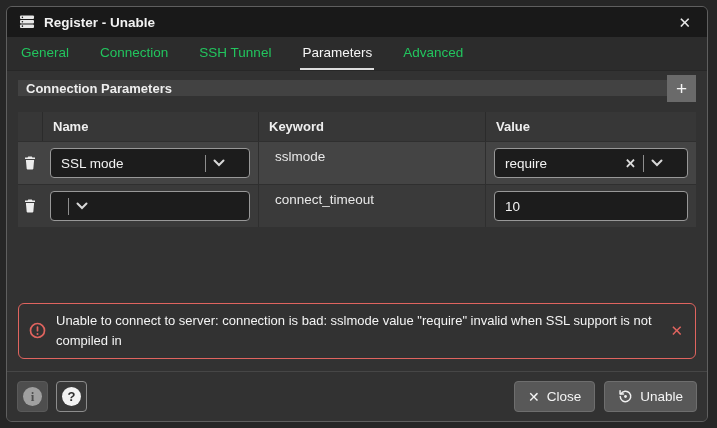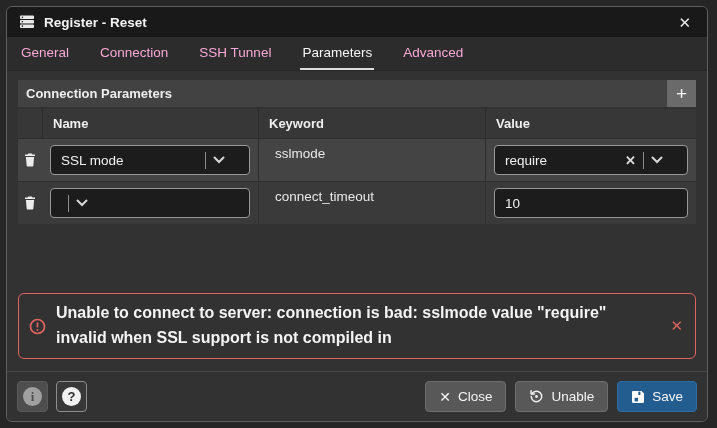--- a/index.html
+++ b/index.html
@@ -47,58 +47,58 @@
     display: flex;
     align-items: stretch;
     padding-left: 12px;
     border-bottom: 1px solid #272727;
     flex: 0 0 auto;
   }
   .tab {
     display: flex;
     align-items: center;
     font-size: 13.5px;
-    color: #f9a8d4;
+    color: #22c55e;
     margin-right: 27px;
     border-bottom: 2px solid transparent;
     padding: 0 2px;
     cursor: pointer;
     white-space: nowrap;
   }
   .tab.active { color: #f5f5f5; border-bottom-color: #dcdcdc; }
   
   .content {
     flex: 1 1 auto;
     display: flex;
     flex-direction: column;
     padding: 9px 11px 12px 11px;
     background: #323232;
     min-height: 0;
   }
   .panel-header {
-    height: 27px;
+    height: 16px;
     background: #424242;
     display: flex;
     align-items: center;
     flex: 0 0 auto;
   }
   .panel-title { font-weight: bold; font-size: 13px; padding-left: 8px; color: #eeeeee; }
   .add-btn {
     margin-left: auto;
     width: 29px; height: 27px;
     background: #6a6a6a;
     color: #f5f5f5;
     font-size: 19px;
     display: flex;
     align-items: center;
     justify-content: center;
     cursor: pointer;
     line-height: 1;
   }
-  .grid { margin-top: 2px; flex: 0 0 auto; }
+  .grid { margin-top: 16px; flex: 0 0 auto; }
   .grid-row {
     display: grid;
     grid-template-columns: 24px 216px 227px 1fr;
   }
   .grid-head { background: #373737; height: 29px; }
   .grid-head .cell {
     font-weight: bold;
     font-size: 13px;
     color: #efefef;
     display: flex;
@@ -171,25 +171,24 @@
     border: 1px solid #e0645f;
     border-radius: 6px;
     display: flex;
     align-items: center;
     gap: 10px;
     padding: 7px 12px 7px 10px;
     flex: 0 0 auto;
   }
   .alert .alert-icon { flex: 0 0 auto; display: inline-flex; }
   .alert .msg {
-    font-size: 16px;
+    font-size: 13px;
     line-height: 1.55;
     color: #f4f4f4;
     max-width: 598px;
-    font-weight: bold;
   }
   .alert .alert-close {
     margin-left: auto;
     color: #e0645f;
     font-size: 15px;
     cursor: pointer;
     flex: 0 0 auto;
   }
   
   .footer {
@@ -254,21 +253,21 @@
           <rect x="1" y="5" width="14" height="3.5" rx="1"></rect>
           <rect x="1" y="9.4" width="14" height="3.5" rx="1"></rect>
         </g>
         <g fill="#191919">
           <circle cx="3.4" cy="2.35" r="0.8"></circle>
           <circle cx="3.4" cy="6.75" r="0.8"></circle>
           <circle cx="3.4" cy="11.15" r="0.8"></circle>
         </g>
       </svg>
     </span>
-    <span class="title">Register - Reset</span>
+    <span class="title">Register - Unable</span>
     <span class="win-close">✕</span>
   </div>
 
   <div class="tabbar">
     <div class="tab">General</div>
     <div class="tab">Connection</div>
     <div class="tab">SSH Tunnel</div>
     <div class="tab active">Parameters</div>
     <div class="tab">Advanced</div>
   </div>
@@ -380,25 +379,15 @@
     <div class="btn btn-gray">
       <span class="bicon">
         <svg width="15" height="15" viewBox="0 0 16 16">
           <path d="M3.1 5.2A5.6 5.6 0 1 1 2.4 8" fill="none" stroke="#f0f0f0" stroke-width="1.6" stroke-linecap="round"></path>
           <path d="M2.2 1.8v3.6h3.6" fill="none" stroke="#f0f0f0" stroke-width="1.6" stroke-linecap="round" stroke-linejoin="round"></path>
           <circle cx="8" cy="8" r="1.5" fill="#f0f0f0"></circle>
         </svg>
       </span>
       <span>Unable</span>
     </div>
-    <div class="btn btn-blue">
-      <span class="bicon">
-        <svg width="14" height="14" viewBox="0 0 14 14">
-          <path d="M1 2.2C1 1.5 1.5 1 2.2 1h8.3L13 3.5v8.3c0 0.7-0.5 1.2-1.2 1.2H2.2C1.5 13 1 12.5 1 11.8z" fill="#ffffff"></path>
-          <rect x="7.3" y="1.6" width="2.1" height="3.4" fill="#235d90"></rect>
-          <rect x="3.6" y="7.8" width="3.4" height="3.6" fill="#235d90"></rect>
-        </svg>
-      </span>
-      <span>Save</span>
-    </div>
   </div>
 
 </div>
 
 </body></html>

